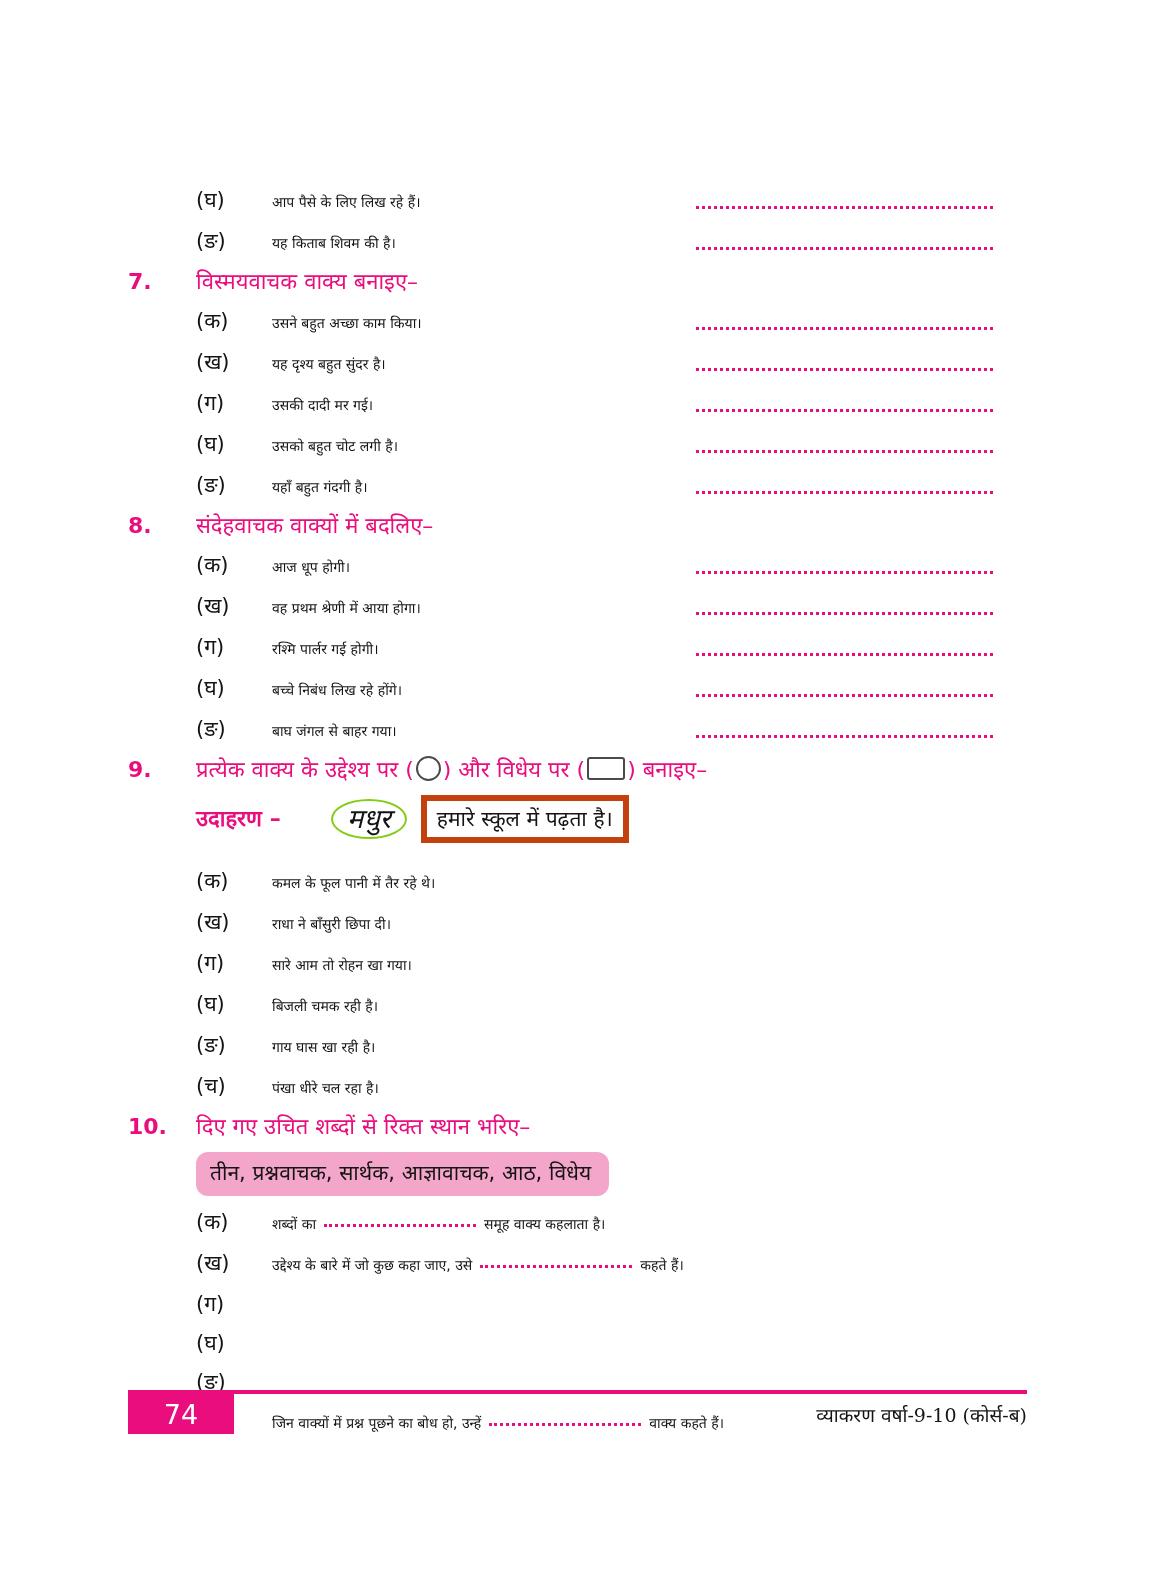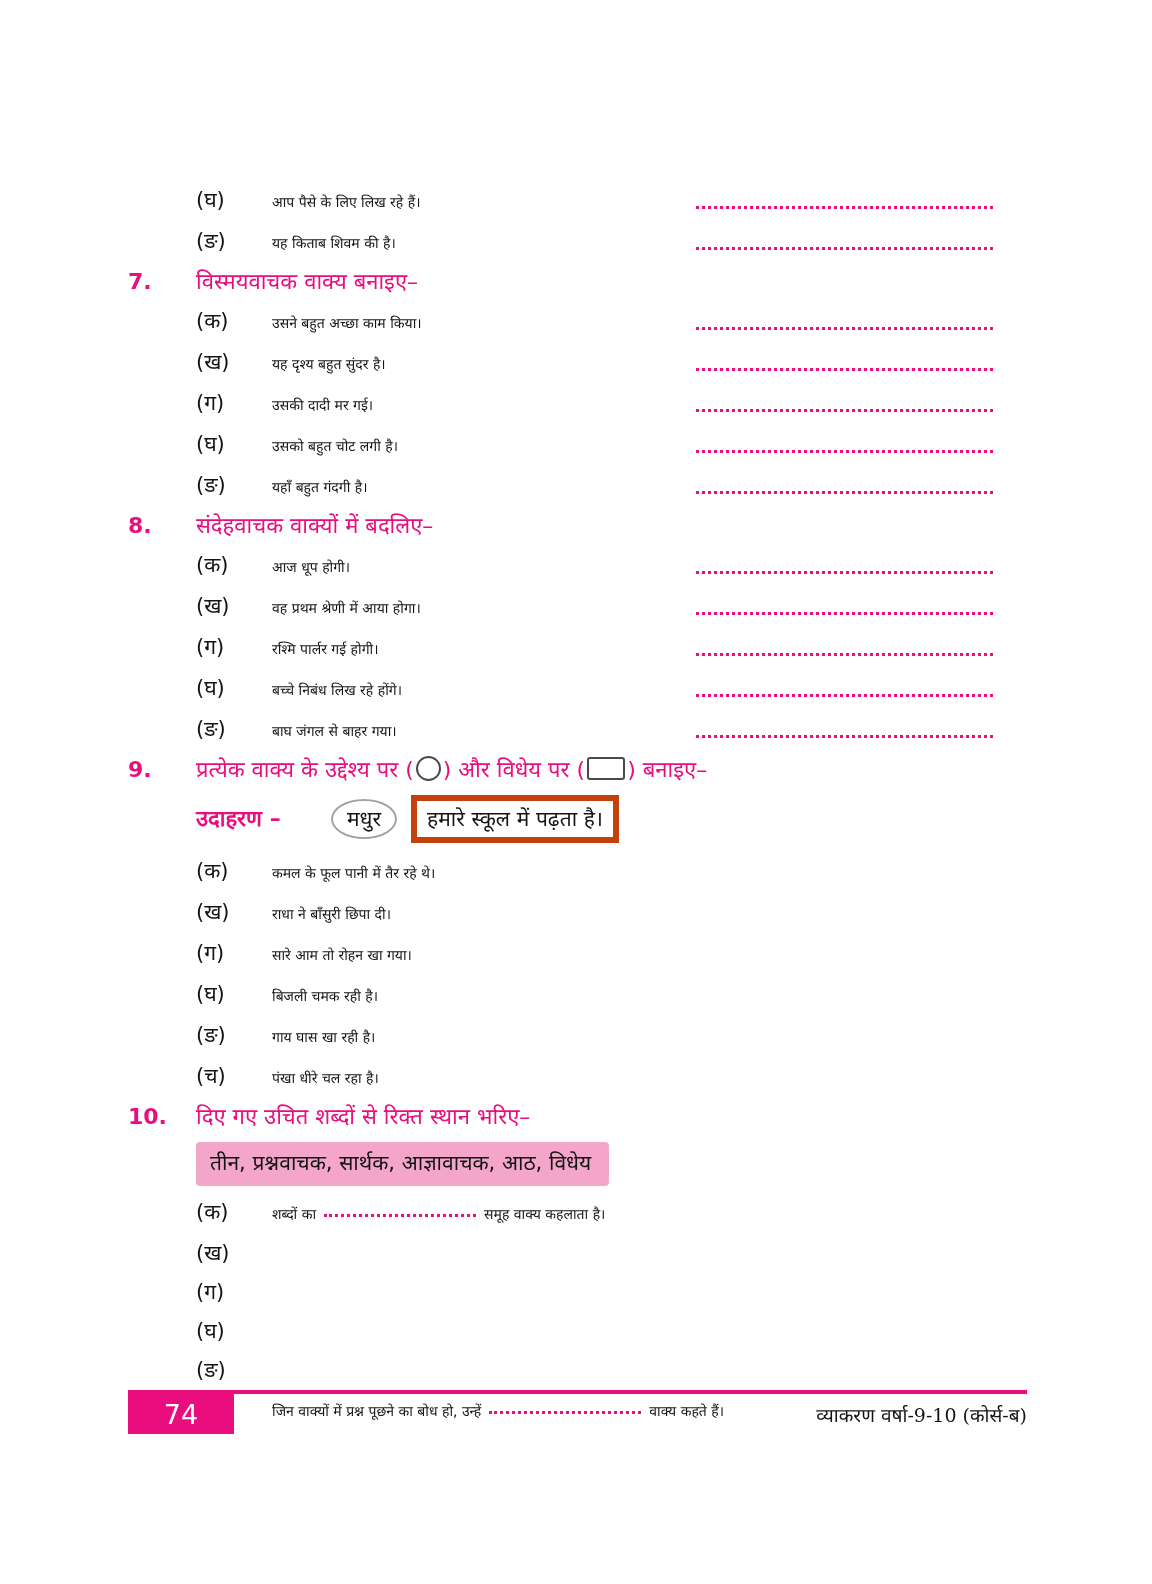--- a/index.html
+++ b/index.html
@@ -24,27 +24,27 @@
   .item-label{flex:0 0 76px;font-size:21px;}
   .item-text{font-size:14px;white-space:nowrap;}
   .answer-dots{position:absolute;right:1px;bottom:7px;width:297px;height:0;
     border-bottom:3.2px dotted var(--accent);}
   .inline-dots{display:inline-block;width:152px;height:3px;
     border-bottom:3.2px dotted var(--accent);margin:0 8px;vertical-align:2px;}
   .shape-circle{display:inline-block;width:21px;height:21px;border:2.5px solid var(--shape);
     border-radius:50%;vertical-align:-4px;margin:0 2px;}
   .shape-square{display:inline-block;width:34px;height:19px;border:2.5px solid var(--shape);
     border-radius:3px;vertical-align:-3px;margin:0 2px;}
-  .example-row{margin-top:4px;margin-bottom:14px;align-items:center;}
+  .example-row{margin-top:4px;margin-bottom:24px;align-items:center;}
   .example-label{flex:0 0 135px;font-weight:bold;color:var(--accent);font-size:22px;}
-  .ellipse-box{display:inline-block;border:2px solid #a3a3a3;border-radius:50%;
-    padding:4px 14px;font-size:21px;margin-right:14px;}
+  .ellipse-box{display:inline-block;border:2px solid #84cc16;border-radius:50%;
+    padding:4px 14px;font-size:27px;margin-right:14px;font-style:italic;}
   .rect-box{display:inline-block;border:6px solid #c2410c;padding:4px 10px;font-size:21px;}
   .wordbank-row{margin-top:2px;margin-bottom:12px;}
-  .word-bank{display:inline-block;background:var(--highlight);border-radius:4px;
+  .word-bank{display:inline-block;background:var(--highlight);border-radius:12px;
     padding:7px 18px 9px 14px;font-size:21px;}
   .footer{position:absolute;left:128px;top:1390px;width:899px;height:60px;}
   .footer-line{position:absolute;left:0;top:0;width:899px;height:4px;background:var(--accent);}
   .page-badge{position:absolute;left:0;top:4px;width:106px;height:40px;background:var(--accent);
     color:#fff;font-size:27px;display:flex;align-items:center;justify-content:center;}
   .footer-text{position:absolute;right:0;top:12px;font-size:19px;
     font-family:"DejaVu Serif","Liberation Serif",serif;}
 </style>
 </head>
 <body>
@@ -185,20 +185,21 @@
       <span class="word-bank">तीन, प्रश्नवाचक, सार्थक, आज्ञावाचक, आठ, विधेय</span>
     </div>
     <div class="row">
       <span class="indent"></span>
       <span class="item-label">(क)</span>
       <span class="item-text"><span>शब्दों का</span><span class="inline-dots"></span><span>समूह वाक्य कहलाता है।</span></span>
     </div>
     <div class="row">
       <span class="indent"></span>
       <span class="item-label">(ख)</span>
+      <span class="item-text"><span>उद्देश्य के बारे में जो कुछ कहा जाए, उसे</span><span class="inline-dots"></span><span>कहते हैं।</span></span>
     </div>
     <div class="row">
       <span class="indent"></span>
       <span class="item-label">(ग)</span>
     </div>
     <div class="row">
       <span class="indent"></span>
       <span class="item-label">(घ)</span>
     </div>
     <div class="row">

